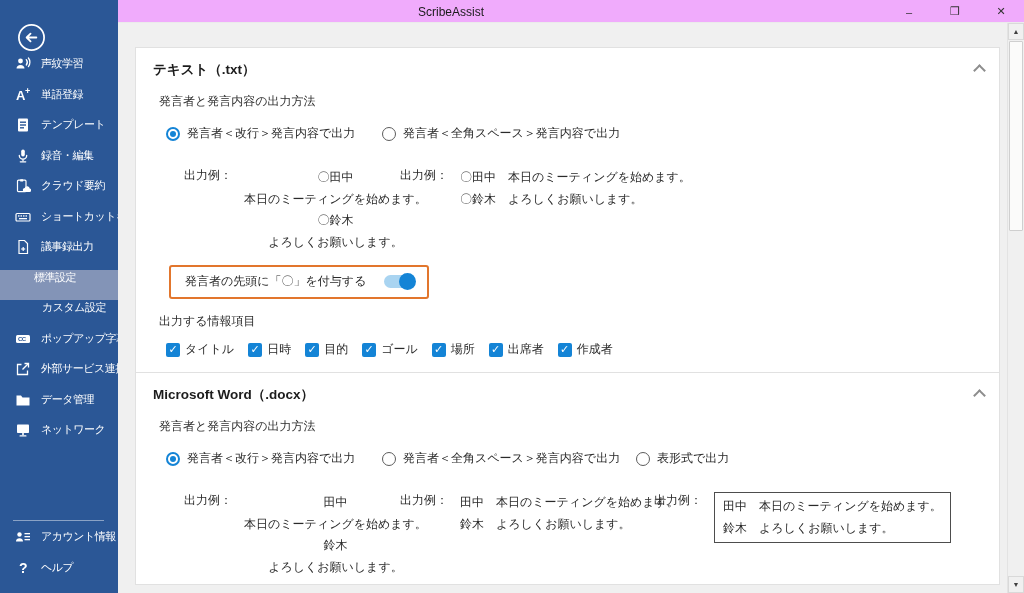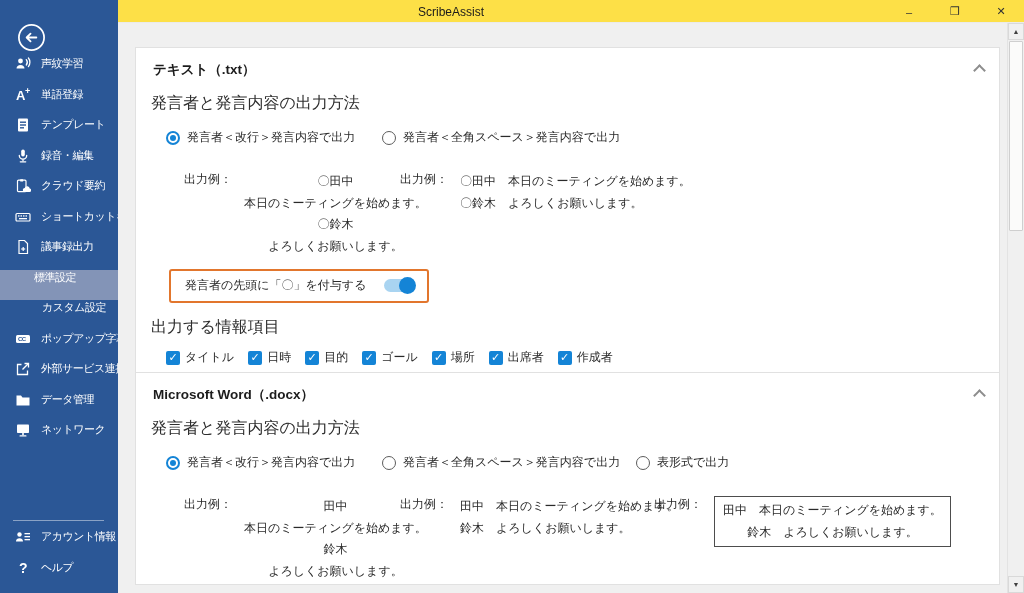--- a/index.html
+++ b/index.html
@@ -1,21 +1,21 @@
 <!DOCTYPE html>
 <html><head>
 <meta charset="utf-8">
 <style>
   * { margin:0; padding:0; box-sizing:border-box; }
   html,body { width:1024px; height:593px; overflow:hidden; }
   body { font-family:"Liberation Sans","DejaVu Sans",sans-serif; background:#f0f0f0; color:#252525; }
   .window { position:relative; width:1024px; height:593px; background:#f0f0f0; overflow:hidden; }
 
   
-  .titlebar { position:absolute; left:118px; top:0; right:0; height:23px; background:#fde047;
+  .titlebar { position:absolute; left:118px; top:0; right:0; height:23px; background:#f0abfc;
               border-bottom:1px solid #ebebeb; display:flex; align-items:center; }
   .titlebar-title { position:absolute; left:300px; top:0; height:23px; display:flex; align-items:center;
                     font-size:12px; color:#1a1a1a; }
   .win-controls { position:absolute; right:0; top:0; height:23px; display:flex; }
   .winbtn { width:46px; height:23px; display:flex; align-items:center; justify-content:center;
             font-size:11px; color:#333; cursor:default; }
 
   
   .sidebar { position:absolute; left:0; top:0; width:118px; height:593px; background:#2b5796; overflow:hidden; }
   .back-wrap { height:56px; padding:22px 0 0 16px; }
@@ -40,25 +40,25 @@
 
   
   .content { position:absolute; left:118px; top:23px; right:17px; bottom:0; background:#f0f0f0; }
   .card { position:absolute; left:17px; right:7px; background:#ffffff; border:1px solid #e1e1e1; overflow:hidden; }
   .card-text { top:24px; height:412px; }
   .card-word { top:349px; bottom:8px; }
   .card-head { display:flex; justify-content:space-between; align-items:flex-start; padding:13px 15px 0 17px; }
   .card-title { font-size:13.5px; font-weight:bold; color:#1c1c1c; }
   .chev { width:9px; height:9px; border-top:2px solid #8d8d8d; border-right:2px solid #8d8d8d;
           transform:rotate(-45deg); margin-top:5px; }
-  .group-label { font-size:16px; color:#2e2e2e; margin:14px 0 0 15px; }
+  .group-label { font-size:12px; color:#2e2e2e; margin:14px 0 0 23px; }
   .radio-row { display:flex; margin:15px 0 0 30px; }
   .rcol1 { width:216px; flex:none;text-align:center; }
   .rcol2 { width:254px; flex:none; }
-  .rcol3 { flex:1;text-align:center; }
+  .rcol3 { flex:1; }
   .radio-line { display:flex; align-items:center; gap:7px; font-size:12px; color:#2a2a2a; }
   .radio { width:14px; height:14px; border-radius:50%; flex:none; position:relative; background:#fff; }
   .radio.sel { border:2px solid #1484d6; }
   .radio.sel::after { content:""; position:absolute; left:2px; top:2px; width:6px; height:6px;
                       border-radius:50%; background:#1484d6; }
   .radio.unsel { border:1px solid #5c5c5c; }
   .example { display:flex; margin-top:25px; padding-left:18px; font-size:12px; color:#2a2a2a; }
   .example-label { margin-right:12px; white-space:nowrap; }
   .example-lines div { line-height:21.5px; white-space:nowrap; }
   .ex-table { border:1px solid #4d4d4d; padding:2px 8px 3px 8px; }

